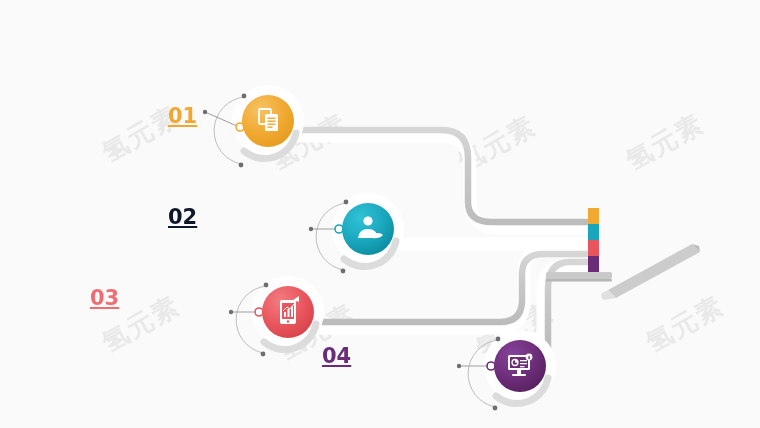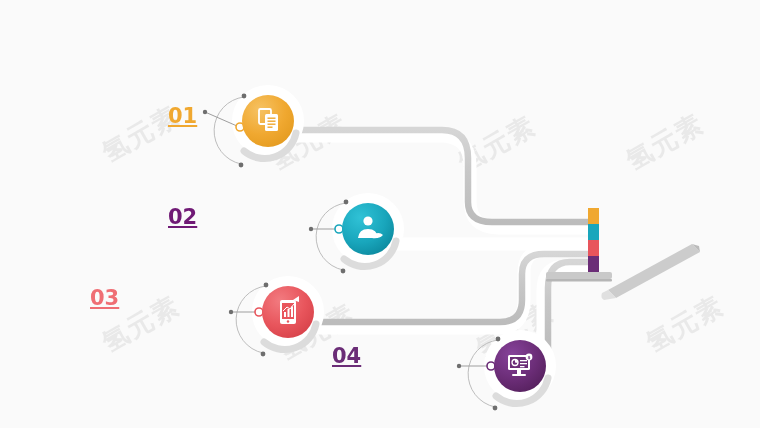--- a/index.html
+++ b/index.html
@@ -211,17 +211,17 @@
           <rect x="512" y="374" width="14" height="2" rx="1" fill="#ffffff"></rect>
           <circle cx="529" cy="357" r="3.4" fill="#ffffff"></circle>
           <text x="529" y="359.3" font-family="DejaVu Sans, sans-serif" font-size="4.4" font-weight="700" fill="#6b2d77" text-anchor="middle">$</text>
         </g>
       </g>
 
     </g>
   </svg>
 
   <div class="num" style="left:168px;top:104px;color:#f0a830;">01</div>
-  <div class="num" style="left:168px;top:205px;color:#701a75;">02</div>
+  <div class="num" style="left:168px;top:205px;color:#0f172a;">02</div>
   <div class="num" style="left:90px;top:286px;color:#ef6e74;">03</div>
-  <div class="num" style="left:332px;top:344px;color:#6b2d77;">04</div>
+  <div class="num" style="left:322px;top:344px;color:#6b2d77;">04</div>
 
 </div>
 
 </body></html>

